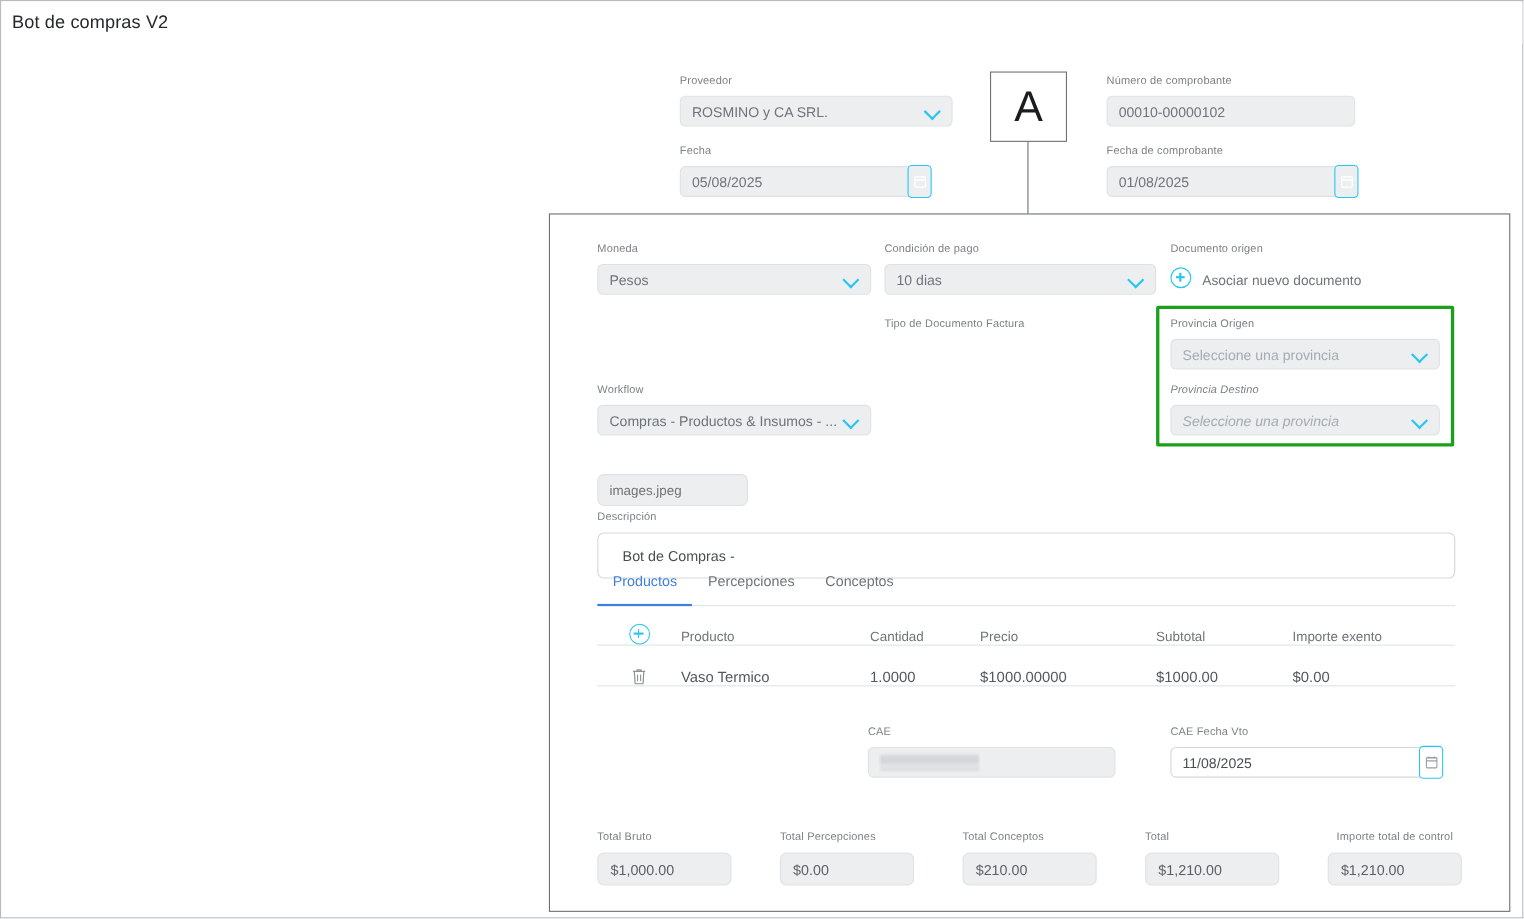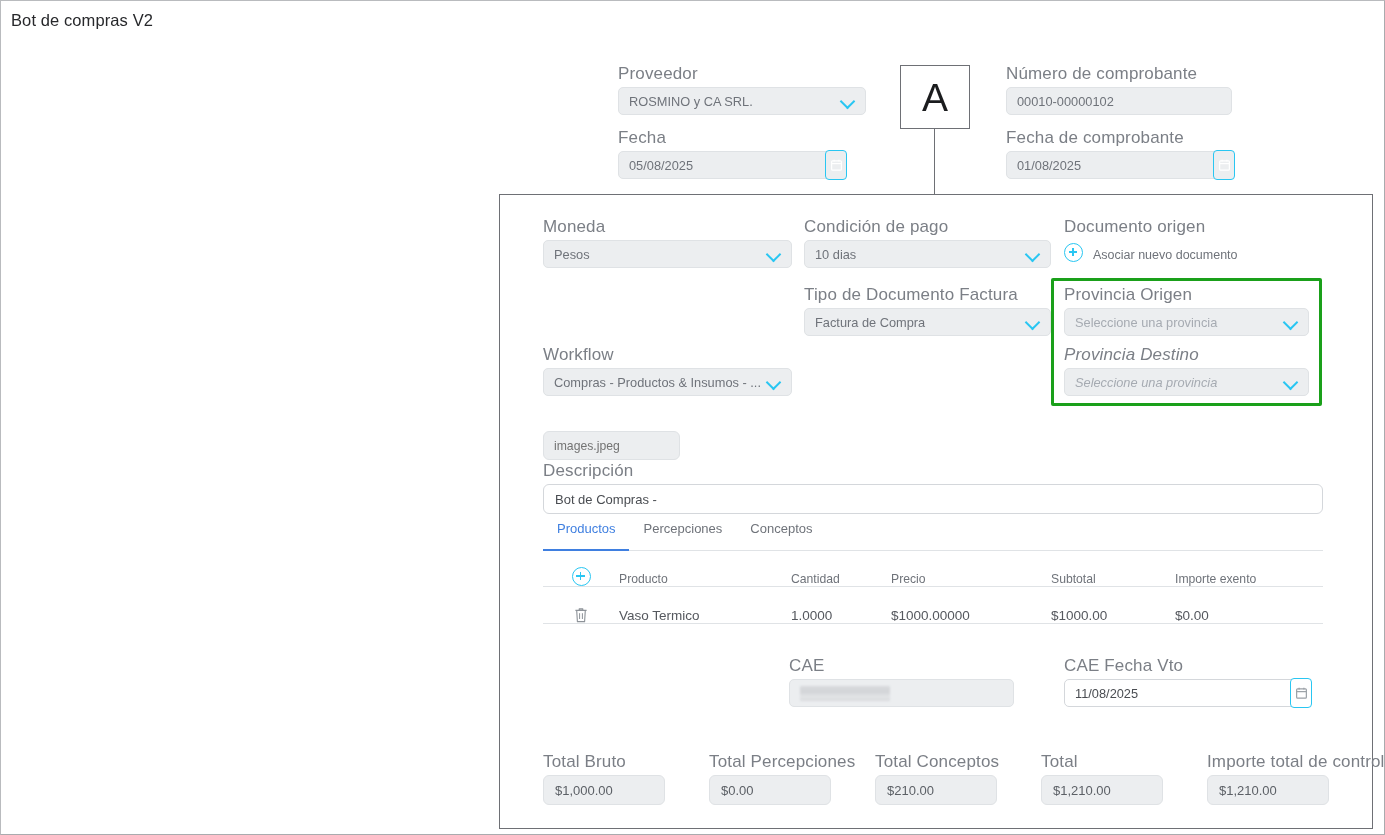--- a/index.html
+++ b/index.html
@@ -35,21 +35,21 @@
     position: absolute;
     left: 9px; top: 9px;
     font-size: 16.5px;
     color: #27282b;
     letter-spacing: .1px;
     white-space: nowrap;
   }
 
   
   .fld-label {
-    font-size: 17px;
+    font-size: 10px;
     color: #7b7f86;
     letter-spacing: .15px;
     white-space: nowrap;
     line-height: 14px;
   }
   .fld-box {
     background: #eceef0;
     border: 1px solid #dfe2e5;
     border-radius: 5px;
     height: 28px;
@@ -172,26 +172,26 @@
     border-radius: 6px;
     display: flex; align-items: center;
     padding: 0 10px;
     font-size: 12.2px;
     color: #737373;
     white-space: nowrap;
   }
 
   
   .desc-input {
-    width: 780px; height: 30px;
+    width: 780px; height: 42px;
     background: #ffffff;
     border: 1px solid #d4d7db;
     border-radius: 6px;
     display: flex; align-items: center;
-    padding: 0 11px;
+    padding: 0 22px;
     font-size: 13px;
     color: #4a4d52;
   }
 
   
   .tabs { display: flex; align-items: flex-end; gap: 0; }
   .tab {
     font-size: 13px;
     color: #6f737a;
     padding: 0 14px 9px 14px;
@@ -333,24 +333,20 @@
     <div class="fld-label">Documento origen</div>
     <div class="add-doc" style="margin-top:9px;">
       <span class="circ-plus"></span>
       <span class="add-doc-label">Asociar nuevo documento</span>
     </div>
   </div>
 
 
   <div class="p-abs" style="left:803px; top:287px; width:247px;">
     <div class="fld-label">Tipo de Documento Factura</div>
-    <div class="fld-box" style="margin-top:6px;">
-      <span class="val">Factura de Compra</span>
-      <span class="chev"></span>
-    </div>
   </div>
 
   <div class="p-abs" style="left:1063px; top:287px; width:245px;">
     <div class="fld-label">Provincia Origen</div>
     <div class="fld-box placeholder" style="margin-top:6px;">
       <span class="val">Seleccione una provincia</span>
       <span class="chev"></span>
     </div>
   </div>
 

